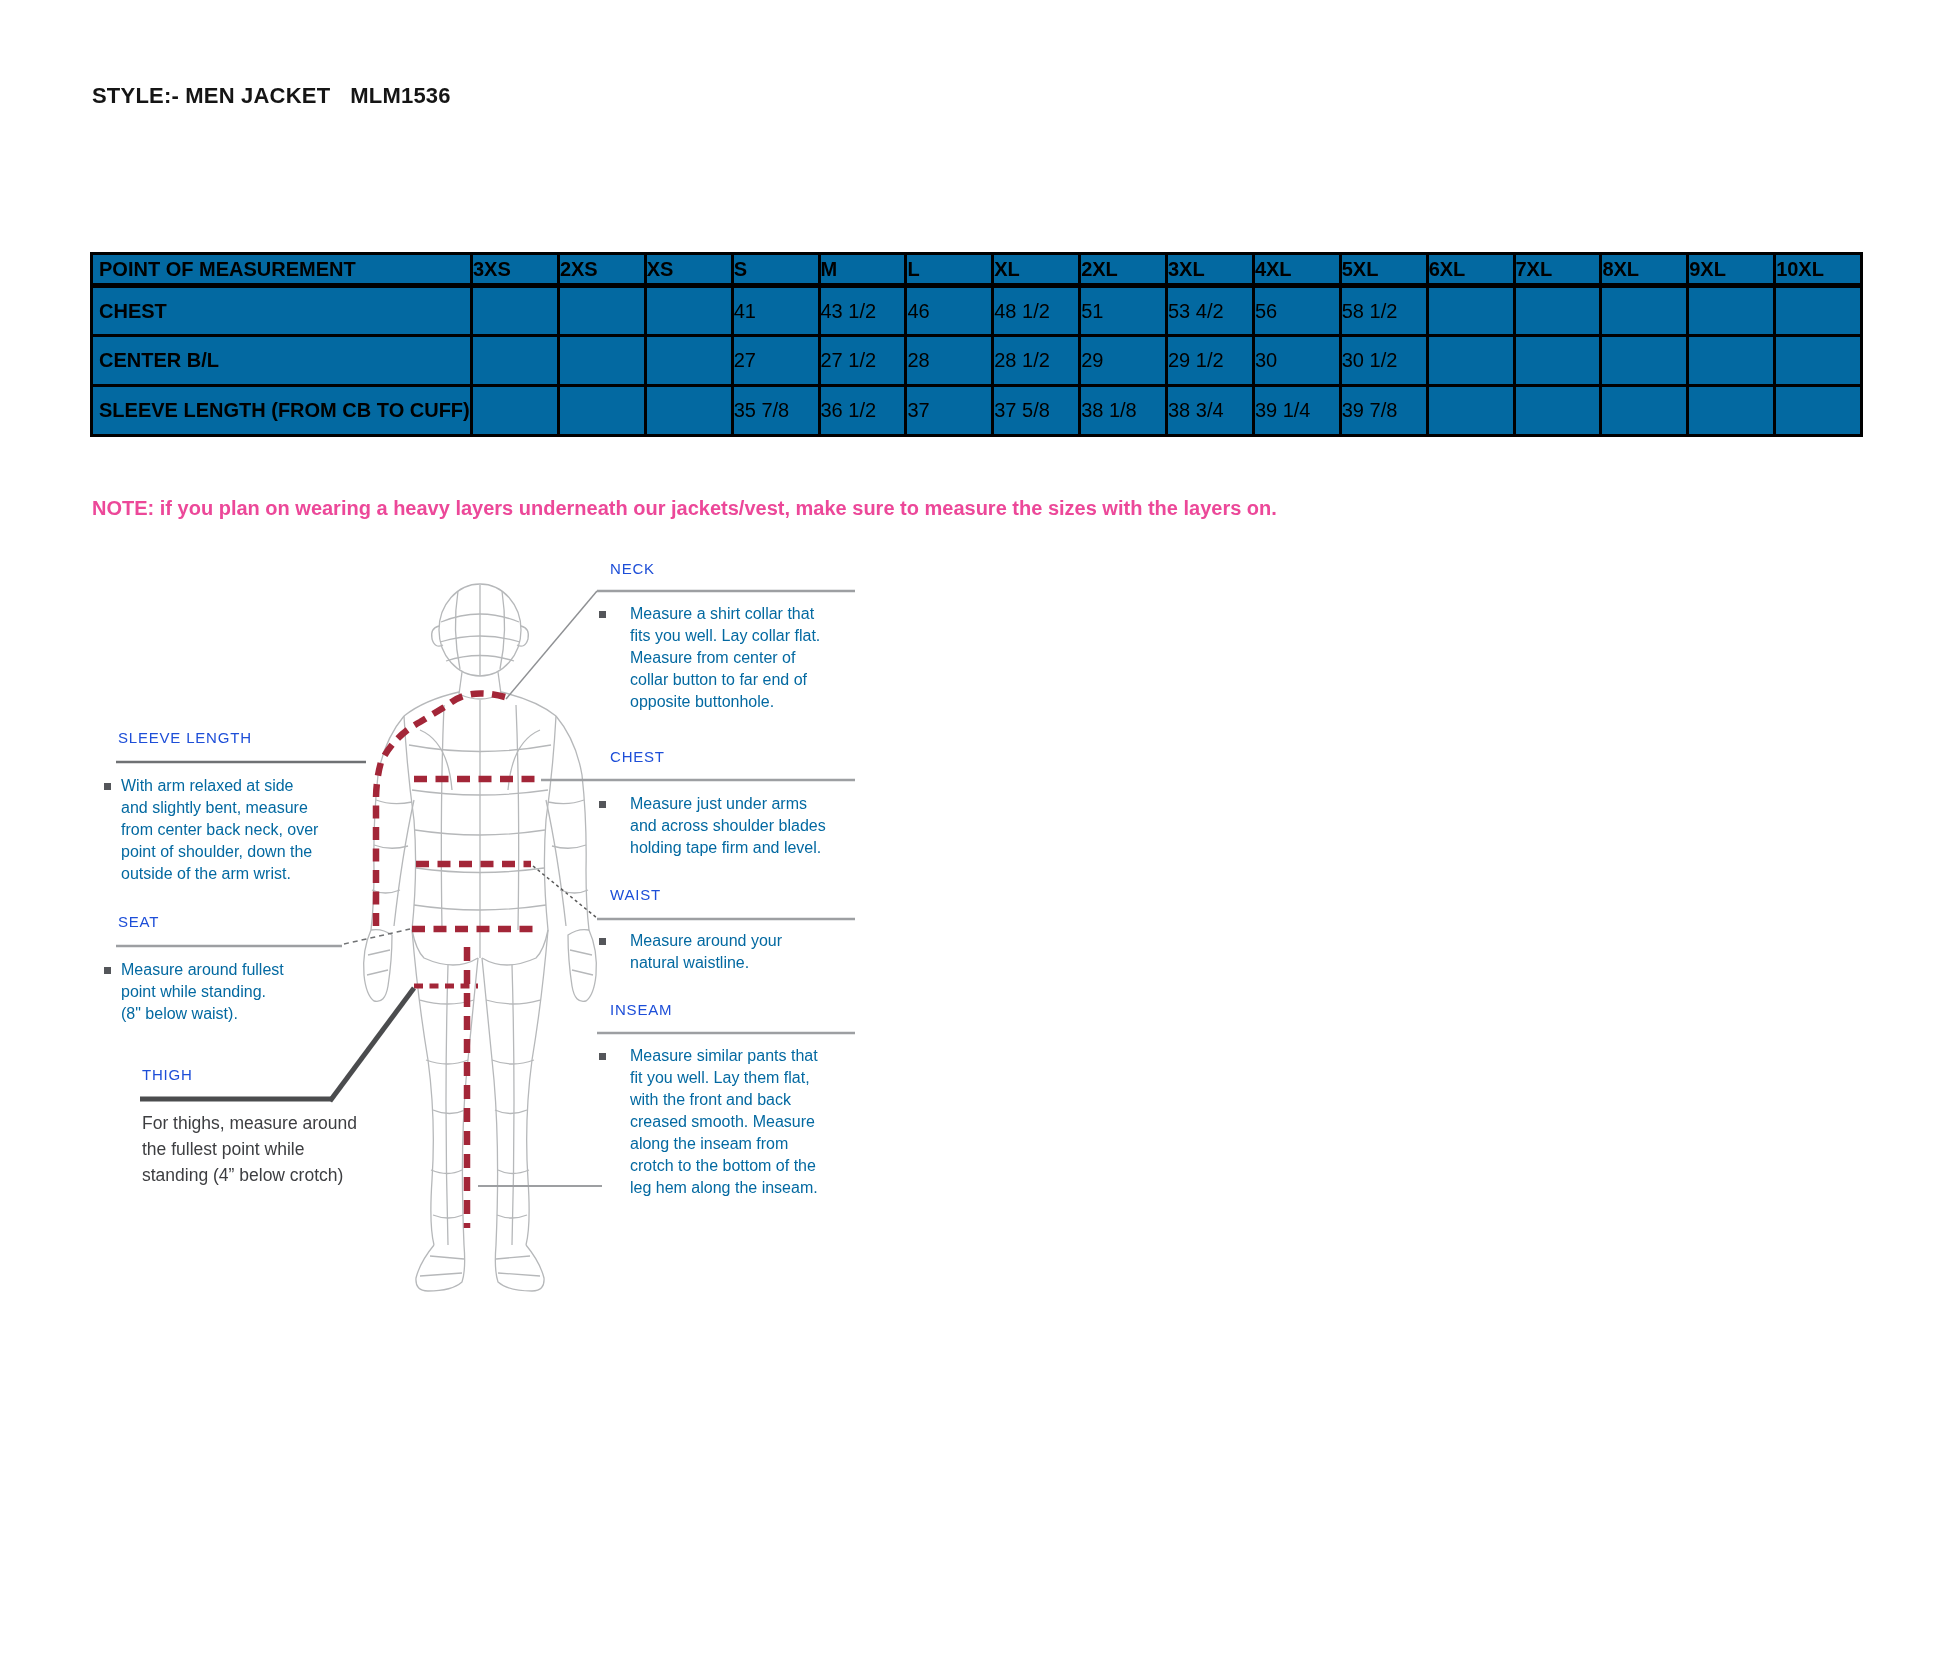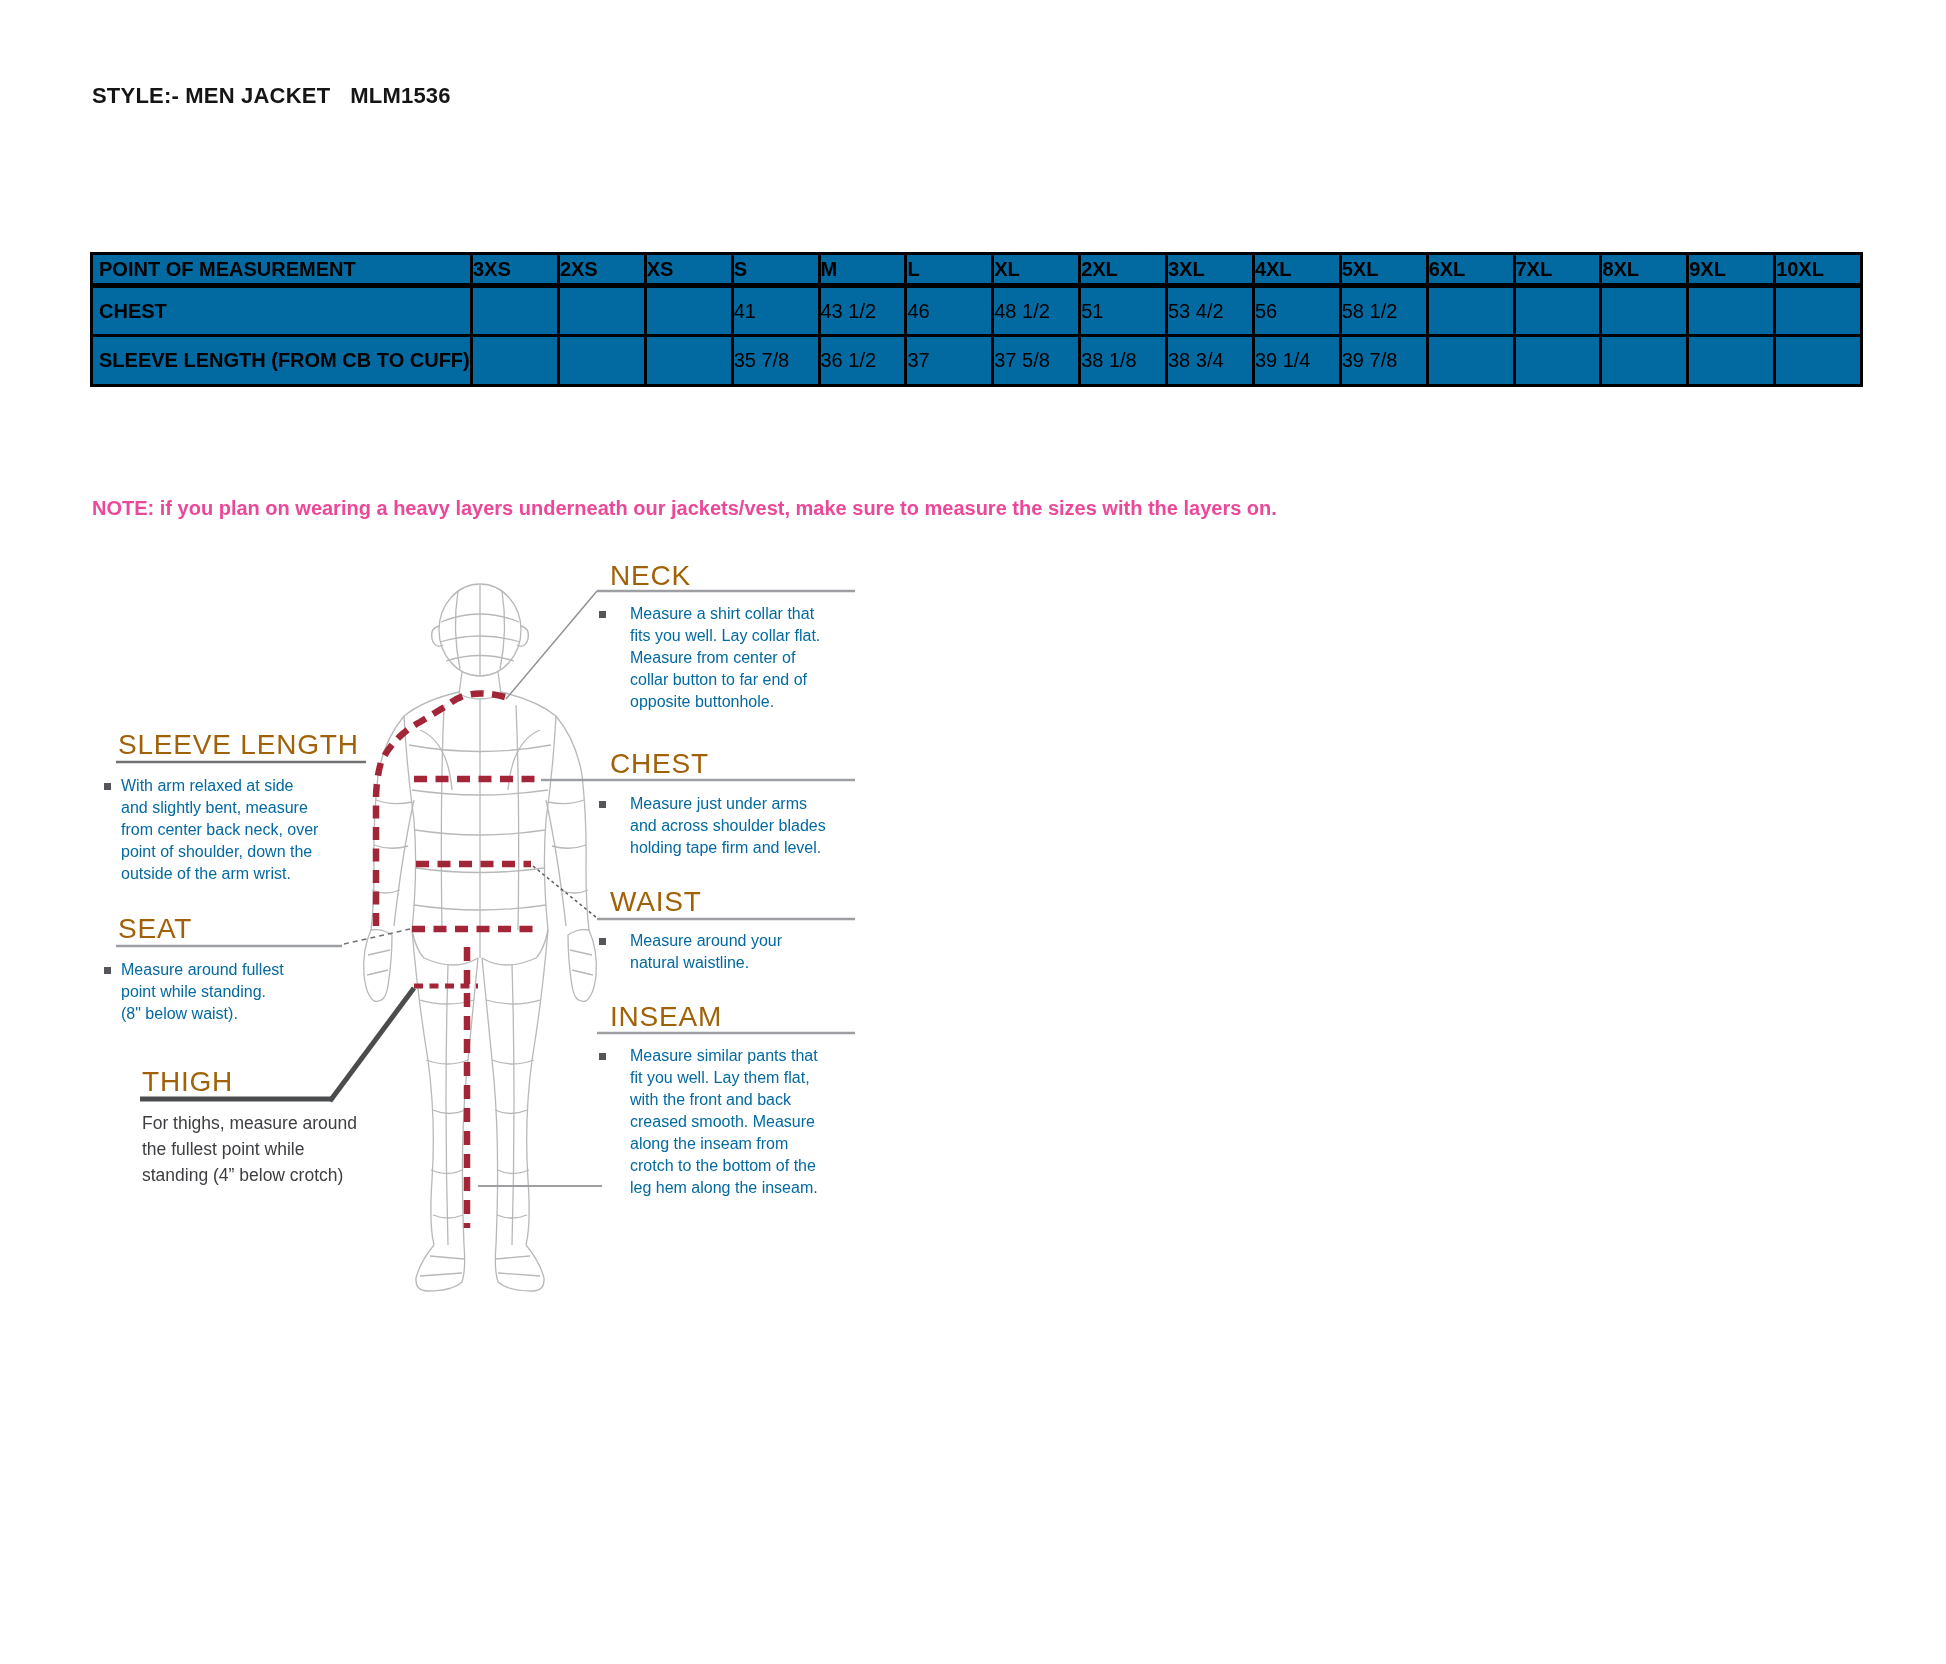--- a/index.html
+++ b/index.html
@@ -7,21 +7,21 @@
   body{width:1946px;height:1664px;position:relative;font-family:"Liberation Sans",sans-serif;overflow:hidden}
   .doc-title{position:absolute;left:92px;top:83px;font-size:22px;font-weight:bold;color:#151515;letter-spacing:.2px;white-space:nowrap}
   .doc-title .code{margin-left:20px}
   table.size-table{position:absolute;left:90px;top:252px;width:1773px;border-collapse:collapse;table-layout:fixed;border:3px solid #a21caf;background:#0369a1}
   .size-table th,.size-table td{border:3px solid #000;font-size:20px;color:#000;overflow:hidden;white-space:nowrap}
   .size-table th{height:32px;font-weight:bold;text-align:left;border-bottom:5px solid #000}
   .size-table th.poml{text-align:left;padding-left:6px;width:380px}
   .size-table td{height:50px;font-weight:normal}
   .size-table td.rowlabel{text-align:left;padding-left:6px;font-weight:bold}
   .note{position:absolute;left:92px;top:497px;font-size:20px;font-weight:bold;color:#ec4899;white-space:nowrap}
-  .ghead{position:absolute;font-size:28px;letter-spacing:.8px;color:#a16207;white-space:nowrap}
+  .ghead{position:absolute;font-size:15px;letter-spacing:.8px;color:#1d4ed8;white-space:nowrap}
   .gtext{position:absolute;font-size:16px;line-height:22px;color:#0369a1;white-space:nowrap}
   .gtext-big{position:absolute;font-size:17.5px;line-height:26px;color:#3d3e41;white-space:nowrap}
   .gbullet{position:absolute;width:7px;height:7px;background:#54565a}
   svg.diagram{position:absolute;left:0;top:540px;pointer-events:none}
 </style>
 </head>
 <body>
 
 <div class="doc-title">
   <span>STYLE:- MEN JACKET</span><span class="code">MLM1536</span>
@@ -56,20 +56,39 @@
         <td></td>
         <td></td>
         <td>41</td>
         <td>43 1/2</td>
         <td>46</td>
         <td>48 1/2</td>
         <td>51</td>
         <td>53 4/2</td>
         <td>56</td>
         <td>58 1/2</td>
+        <td></td>
+        <td></td>
+        <td></td>
+        <td></td>
+        <td></td>
+      </tr>
+      <tr>
+        <td class="rowlabel">CENTER B/L</td>
+        <td></td>
+        <td></td>
+        <td></td>
+        <td>27</td>
+        <td>27 1/2</td>
+        <td>28</td>
+        <td>28 1/2</td>
+        <td>29</td>
+        <td>29 1/2</td>
+        <td>30</td>
+        <td>30 1/2</td>
         <td></td>
         <td></td>
         <td></td>
         <td></td>
         <td></td>
       </tr>
       <tr>
         <td class="rowlabel">SLEEVE LENGTH (FROM CB TO CUFF)</td>
         <td></td>
         <td></td>

